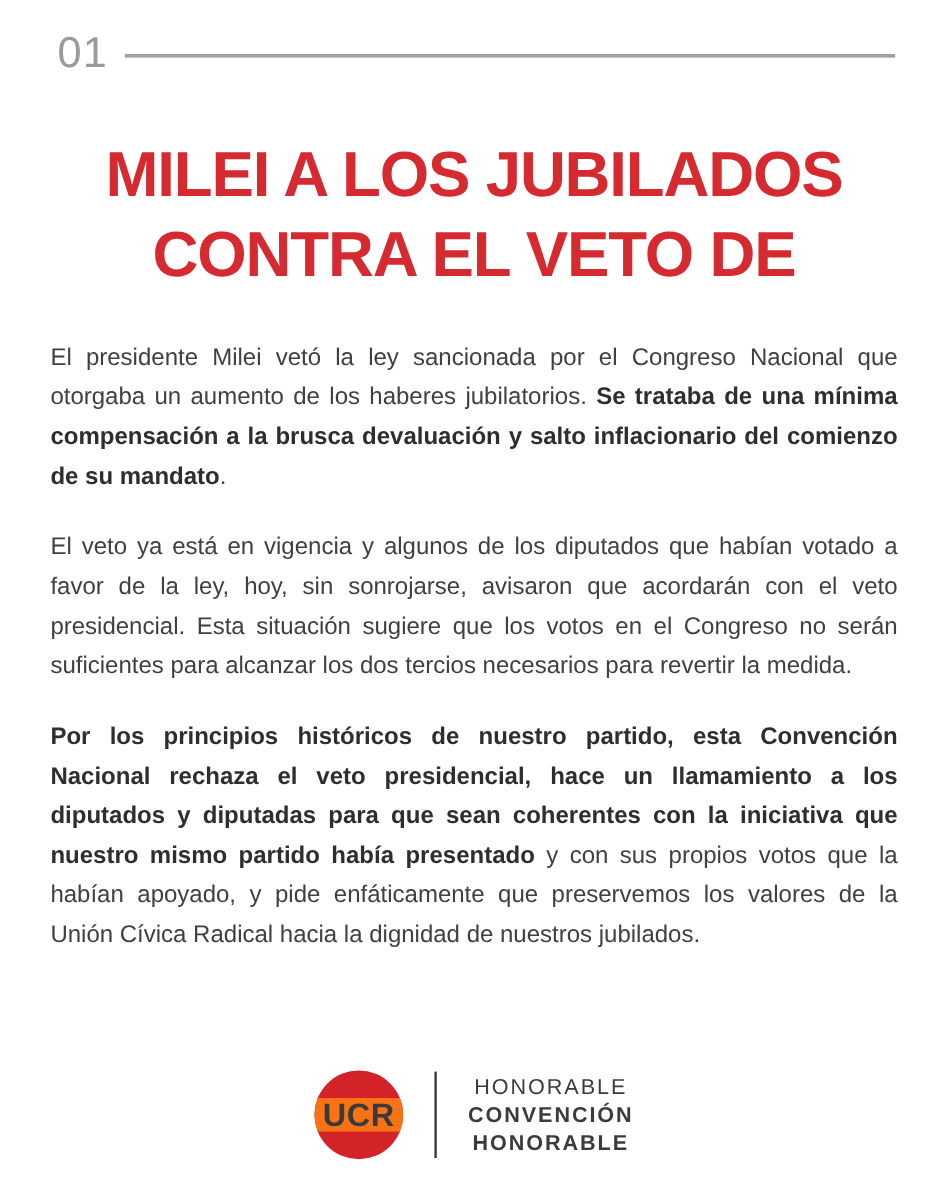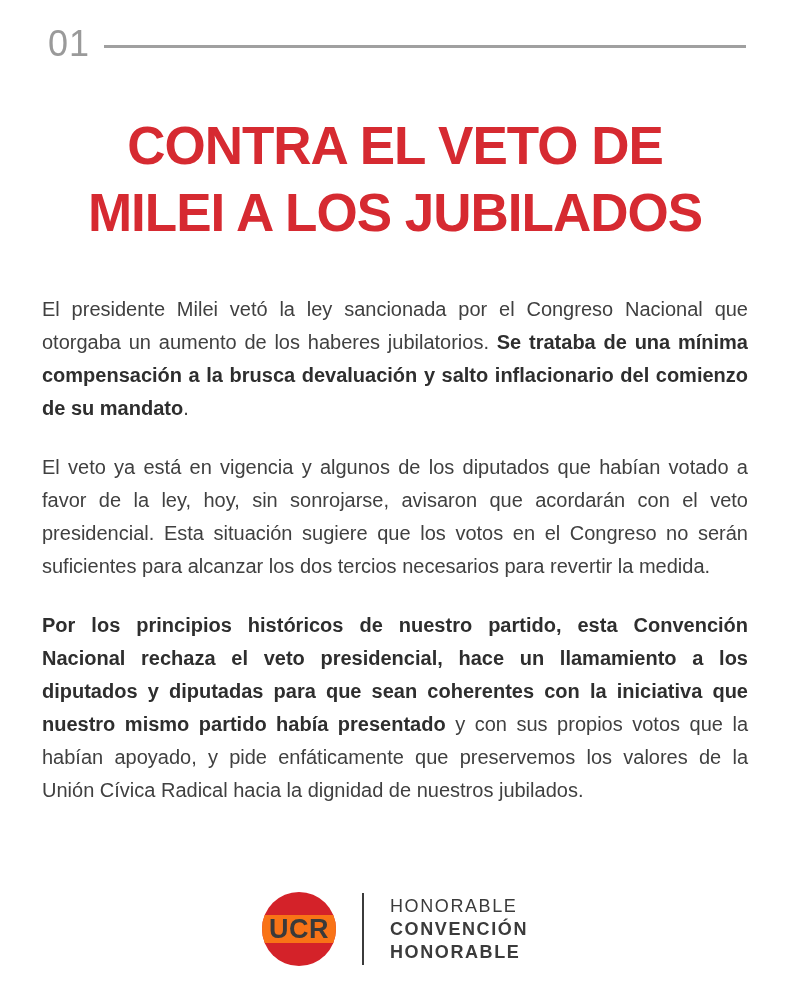--- a/index.html
+++ b/index.html
@@ -42,21 +42,21 @@
     text-align:center;
     color:var(--headline-red);
     font-size:53px;
     font-weight:700;
     letter-spacing:-1px;
     line-height:67px;
   }
   .headline .title-line{display:block;}
   
   .content{
-    margin:47px 42px 0;
+    margin:36px 42px 0;
     color:var(--body-text);
     font-size:20px;
     line-height:33px;
     text-align:justify;
   }
   .content p{margin:0 0 26px 0;}
   .seg{font-weight:400;}
   .seg-bold{font-weight:700;color:#2e2e2e;}
   
   .page-footer{
@@ -92,41 +92,42 @@
   .footer-divider{
     width:2px;height:72px;
     background:var(--footer-text);
     margin:0 26px;
     flex:0 0 auto;
   }
   .footer-text{
     display:flex;
     flex-direction:column;
     justify-content:center;
+    align-items:center;
   }
   .org-line{
     font-size:18px;
     letter-spacing:1.6px;
     line-height:23px;
     color:var(--footer-text);
   }
   .org-line.light{font-weight:400;}
   .org-line.bold{font-weight:700;}
 </style>
 </head>
 <body>
 
 <header class="page-header">
   <span class="page-number">01</span>
   <div class="header-rule"></div>
 </header>
 
 <h1 class="headline">
+  <span class="title-line">MILEI A LOS JUBILADOS</span>
   <span class="title-line">CONTRA EL VETO DE</span>
-  <span class="title-line">MILEI A LOS JUBILADOS</span>
 </h1>
 
 <main class="content">
   <p><span class="seg">El presidente Milei vetó la ley sancionada por el Congreso Nacional que otorgaba un aumento de los haberes jubilatorios. </span><span class="seg-bold">Se trataba de una mínima compensación a la brusca devaluación y salto inflacionario del comienzo de su mandato</span><span class="seg">.</span></p>
 
   <p><span class="seg">El veto ya está en vigencia y algunos de los diputados que habían votado a favor de la ley, hoy, sin sonrojarse, avisaron que acordarán con el veto presidencial. Esta situación sugiere que los votos en el Congreso no serán suficientes para alcanzar los dos tercios necesarios para revertir la medida.</span></p>
 
   <p><span class="seg-bold">Por los principios históricos de nuestro partido, esta Convención Nacional rechaza el veto presidencial, hace un llamamiento a los diputados y diputadas para que sean coherentes con la iniciativa que nuestro mismo partido había presentado</span><span class="seg"> y con sus propios votos que la habían apoyado, y pide enfáticamente que preservemos los valores de la Unión Cívica Radical hacia la dignidad de nuestros jubilados.</span></p>
 </main>
 

